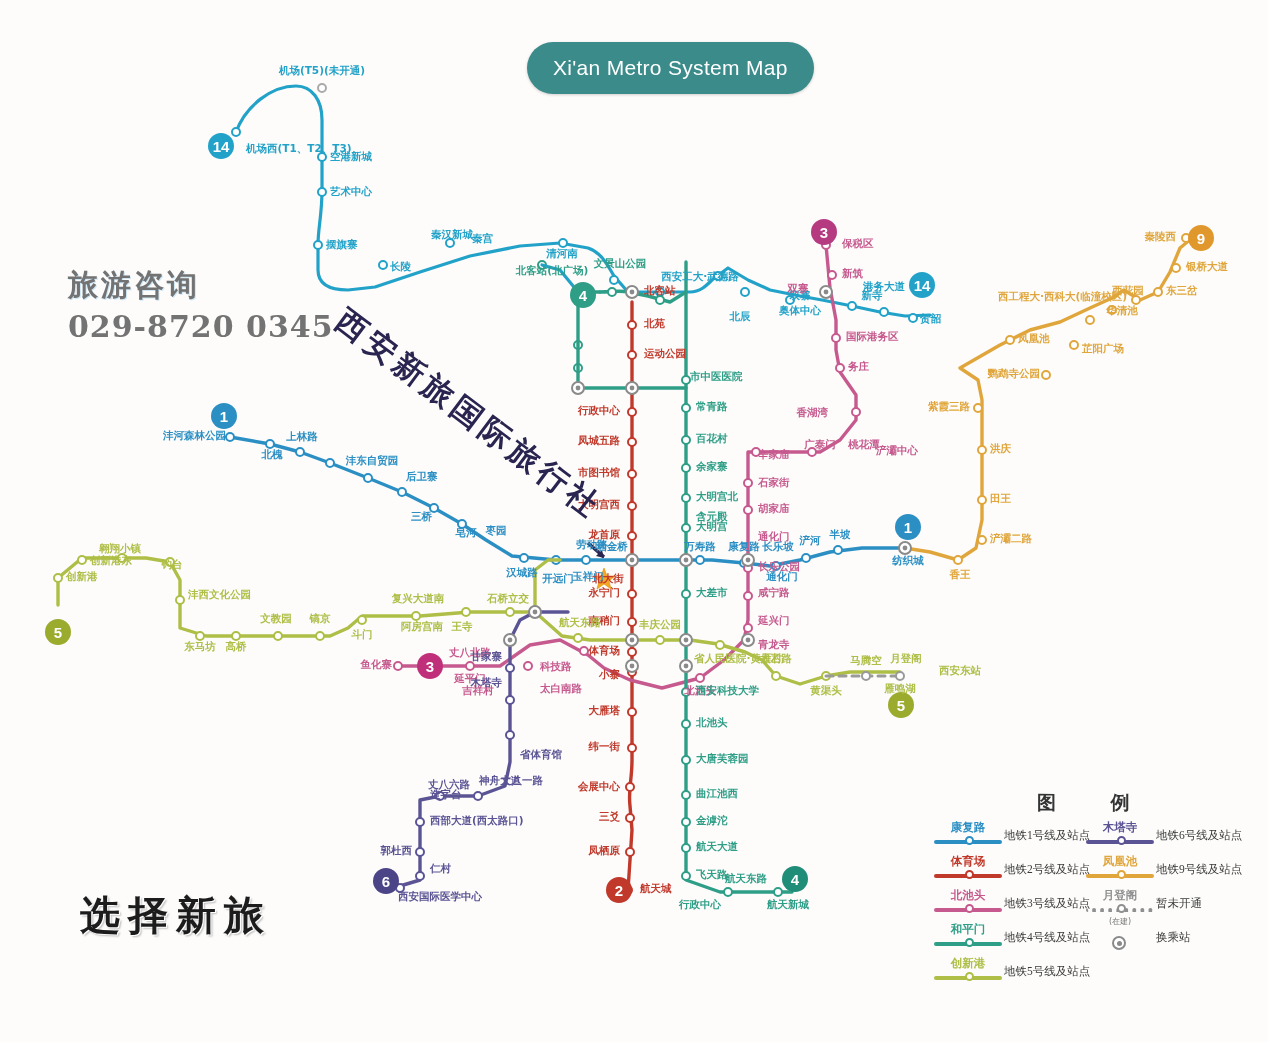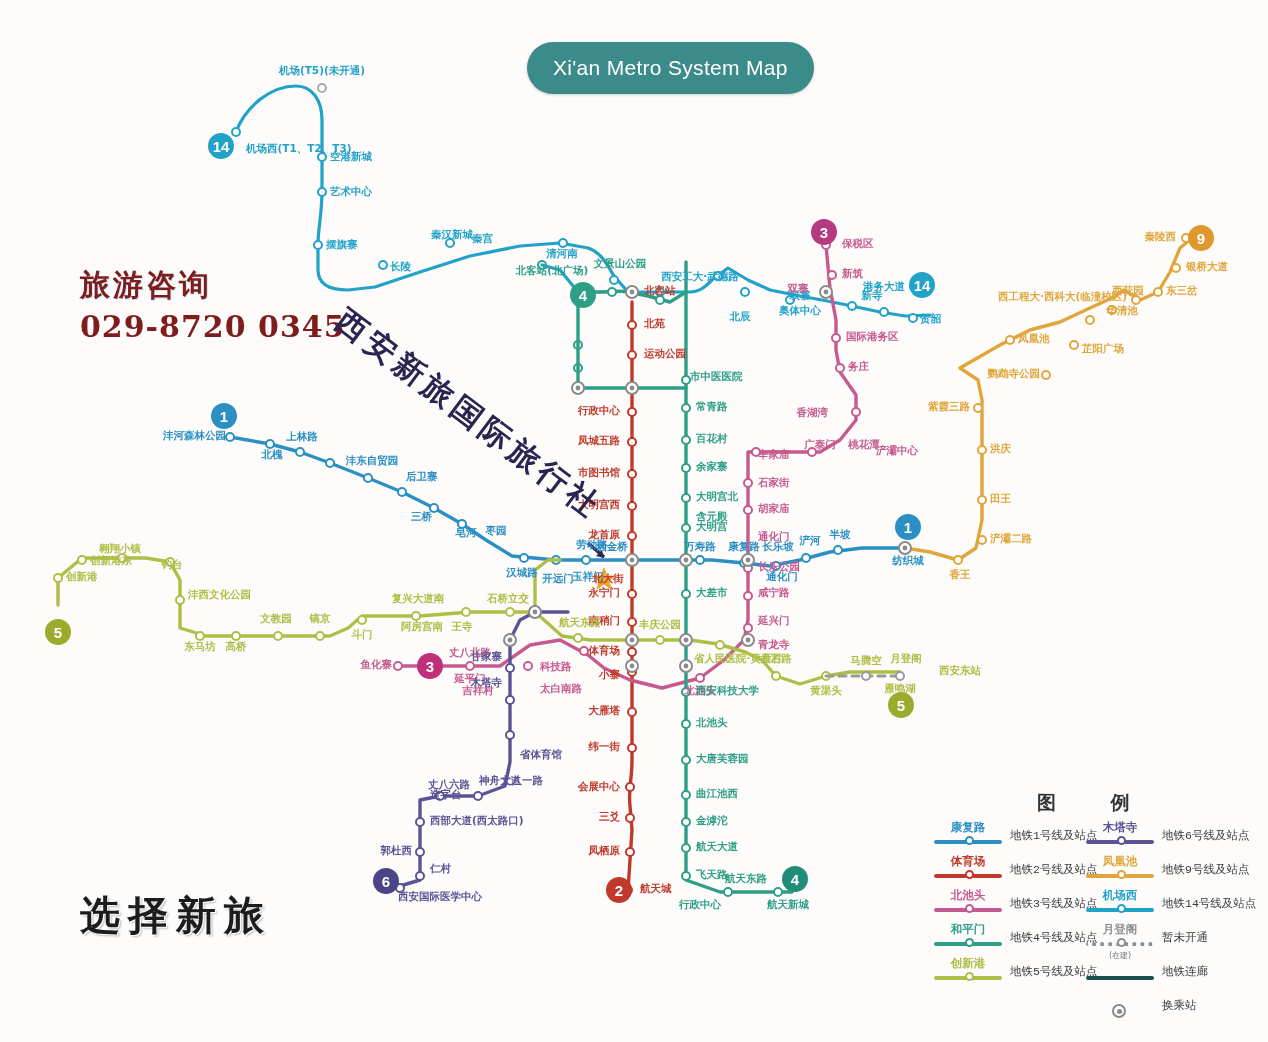--- a/index.html
+++ b/index.html
@@ -21,21 +21,21 @@
     background:#3b8b8b;
     border-radius:26px;
     display:flex;align-items:center;gap:6px;
     box-shadow:0 1px 3px rgba(0,0,0,.18);
   }
   .title-cn{color:#fff;font-size:27px;font-weight:bold;letter-spacing:1px;
     font-family:"DejaVu Sans","Liberation Sans",sans-serif;}
   .title-en{color:#fff;font-size:21px;font-weight:normal;letter-spacing:.3px;}
 
   
-  .tourist-info{position:absolute;left:80px;top:265px;color:#7f1d1d;}
+  .tourist-info{position:absolute;left:68px;top:265px;color:#737373;}
   .tourist-title{font-size:30px;font-weight:bold;letter-spacing:3px;
     font-family:"DejaVu Sans","Liberation Sans",sans-serif;
     text-shadow:1px 1px 0 #cfe8f8;}
   .tourist-phone{font-size:30px;font-weight:bold;letter-spacing:1px;margin-top:3px;
     font-family:"DejaVu Serif","Liberation Serif",serif;}
 
   
   .agency-name{
     position:absolute;left:352px;top:300px;
     font-size:31px;font-weight:bold;color:#2a2550;
@@ -66,22 +66,22 @@
   .legend-sample{position:relative;width:72px;height:34px;flex:0 0 72px;}
   .legend-line{position:absolute;left:2px;top:22px;width:68px;height:4px;border-radius:2px;}
   .legend-line.dashed{background:none !important;border-top:4px dotted #8f8f8f;height:0;}
   .legend-dot{position:absolute;left:33px;top:18px;width:9px;height:9px;border-radius:50%;
     background:#fff;border:2px solid #999;box-sizing:border-box;}
   .legend-stn{position:absolute;left:0;top:2px;width:72px;text-align:center;
     font-size:11.5px;font-weight:bold;white-space:nowrap;
     font-family:"DejaVu Sans","Liberation Sans",sans-serif;}
   .legend-sub{position:absolute;left:0;top:30px;width:72px;text-align:center;
     font-size:8px;color:#777;font-family:"DejaVu Sans","Liberation Sans",sans-serif;}
-  .legend-desc{font-size:11.5px;color:#3a3a3a;white-space:nowrap;margin-left:6px;
-    font-family:Liberation Mono, monospace;}
+  .legend-desc{font-size:11.5px;color:#3a3a3a;white-space:nowrap;
+    font-family:Liberation Serif, serif;}
   .legend-xfer-icon{position:absolute;left:28px;top:16px;width:14px;height:14px;
     border-radius:50%;background:#fff;border:2px solid #8a8a8a;box-sizing:border-box;}
   .legend-xfer-icon::after{content:"";position:absolute;left:2.5px;top:2.5px;
     width:5px;height:5px;border-radius:50%;background:#8a8a8a;}
   .badge-num{font-family:"Liberation Sans",sans-serif;font-size:15px;font-weight:bold;fill:#fff;}
 </style>
 </head>
 <body>
 
 <div id="map-root">
@@ -621,43 +621,29 @@
         <div class="legend-row">
           <div class="legend-sample">
             <div class="legend-stn" style="color: rgb(224, 166, 60);">凤凰池</div>
             <div class="legend-line" style="background: rgb(224, 166, 60);"></div>
             <div class="legend-dot" style="border-color: rgb(224, 166, 60);"></div>
           </div>
           <div class="legend-desc">地铁9号线及站点</div>
         </div>
         <div class="legend-row">
           <div class="legend-sample">
-            <div class="legend-stn" style="color: rgb(34, 162, 200);">机场西</div>
-            <div class="legend-line" style="background: rgb(34, 162, 200);"></div>
-            <div class="legend-dot" style="border-color: rgb(34, 162, 200);"></div>
-          </div>
-          <div class="legend-desc">地铁14号线及站点</div>
-        </div>
-        <div class="legend-row">
-          <div class="legend-sample">
             <div class="legend-stn" style="color: rgb(143, 143, 143);">月登阁</div>
             <div class="legend-line dashed" style="border-top-color: rgb(143, 143, 143);"></div>
             <div class="legend-dot" style="border-color: rgb(143, 143, 143);"></div>
             <div class="legend-sub">(在建)</div>
           </div>
           <div class="legend-desc">暂未开通</div>
         </div>
         <div class="legend-row">
           <div class="legend-sample">
-            <div class="legend-line" style="background: rgb(31, 79, 82);"></div>
-          </div>
-          <div class="legend-desc">地铁连廊</div>
-        </div>
-        <div class="legend-row">
-          <div class="legend-sample">
             <div class="legend-xfer-icon"></div>
           </div>
           <div class="legend-desc">换乘站</div>
         </div>
       </div>
   </div>
 
 </div>
 
 </body></html>

